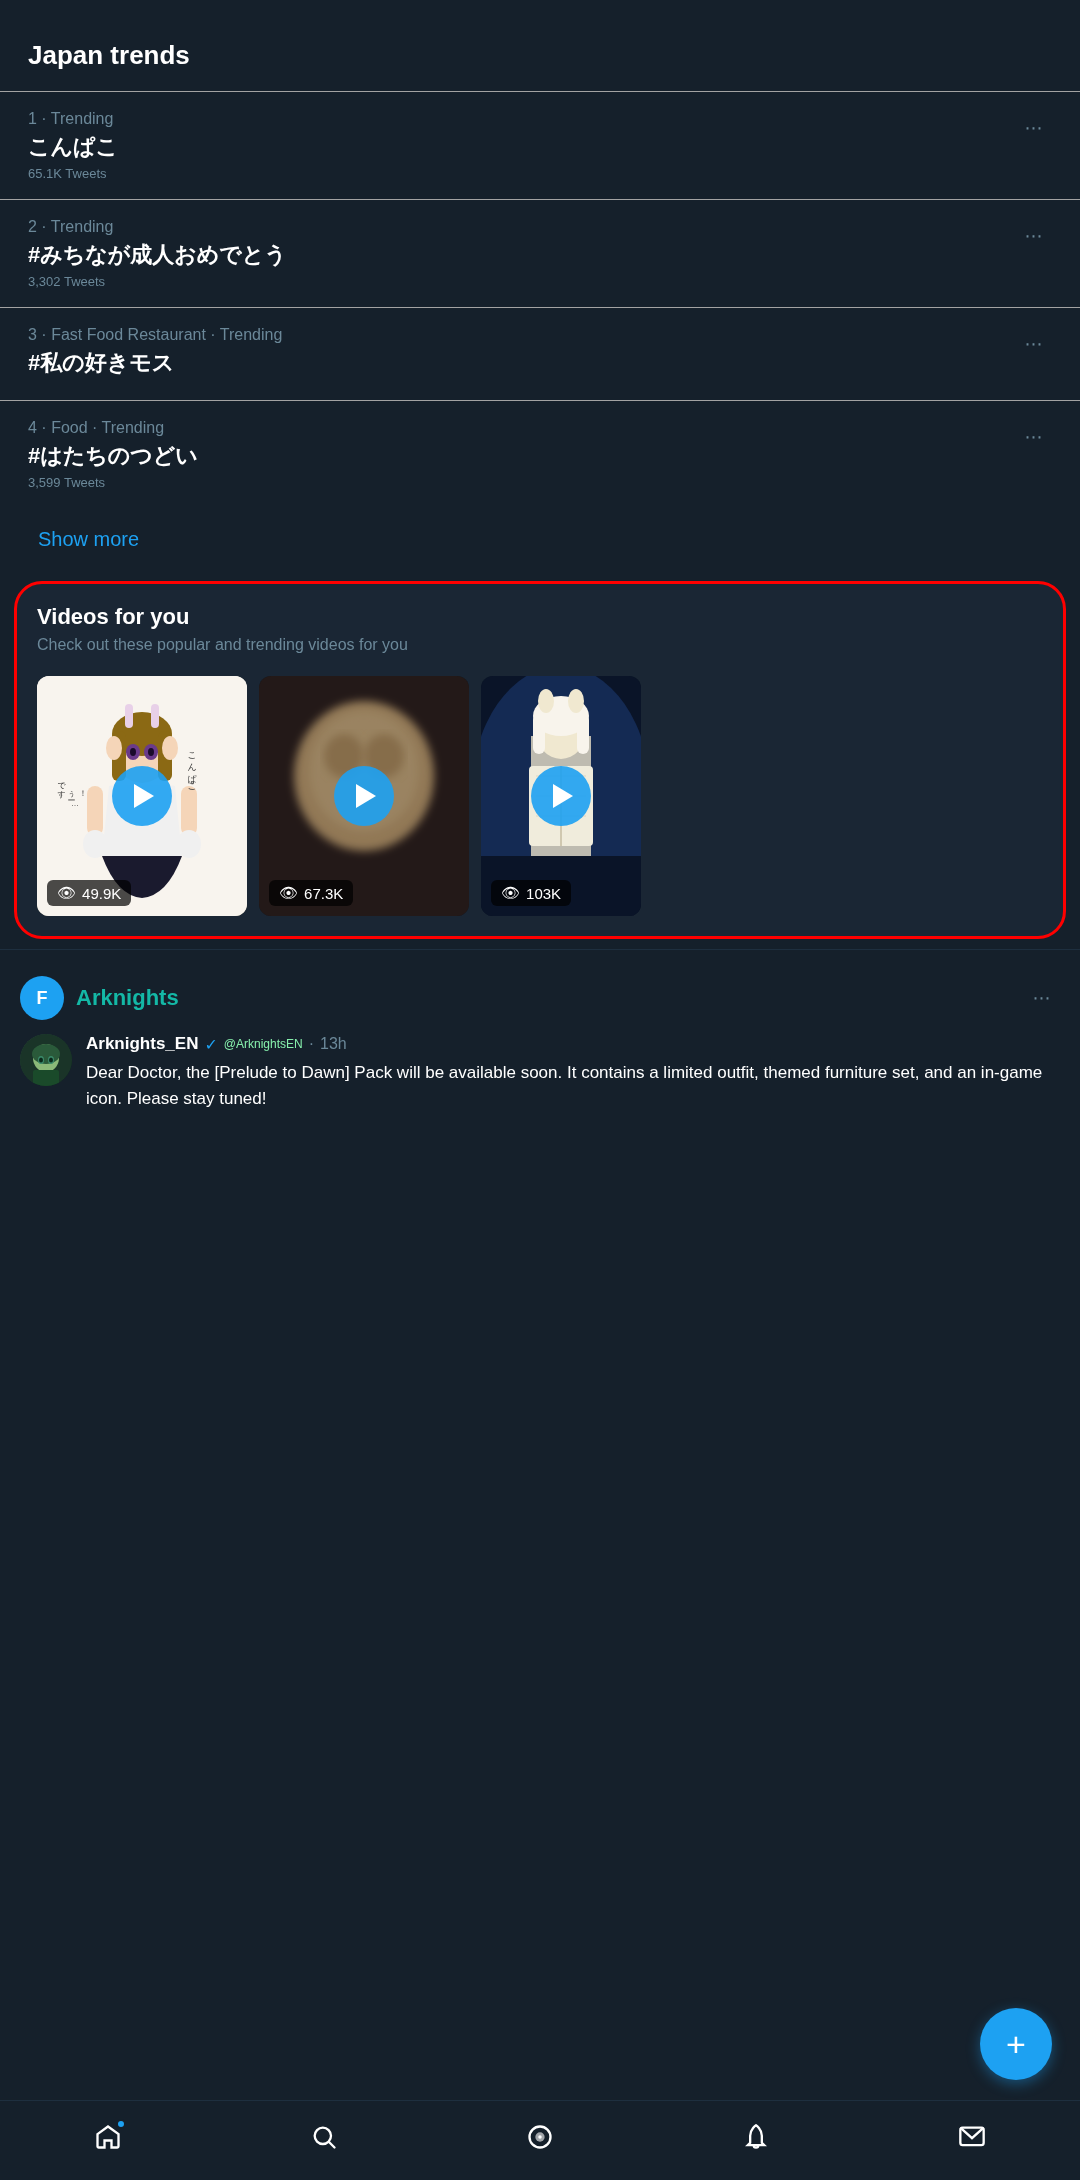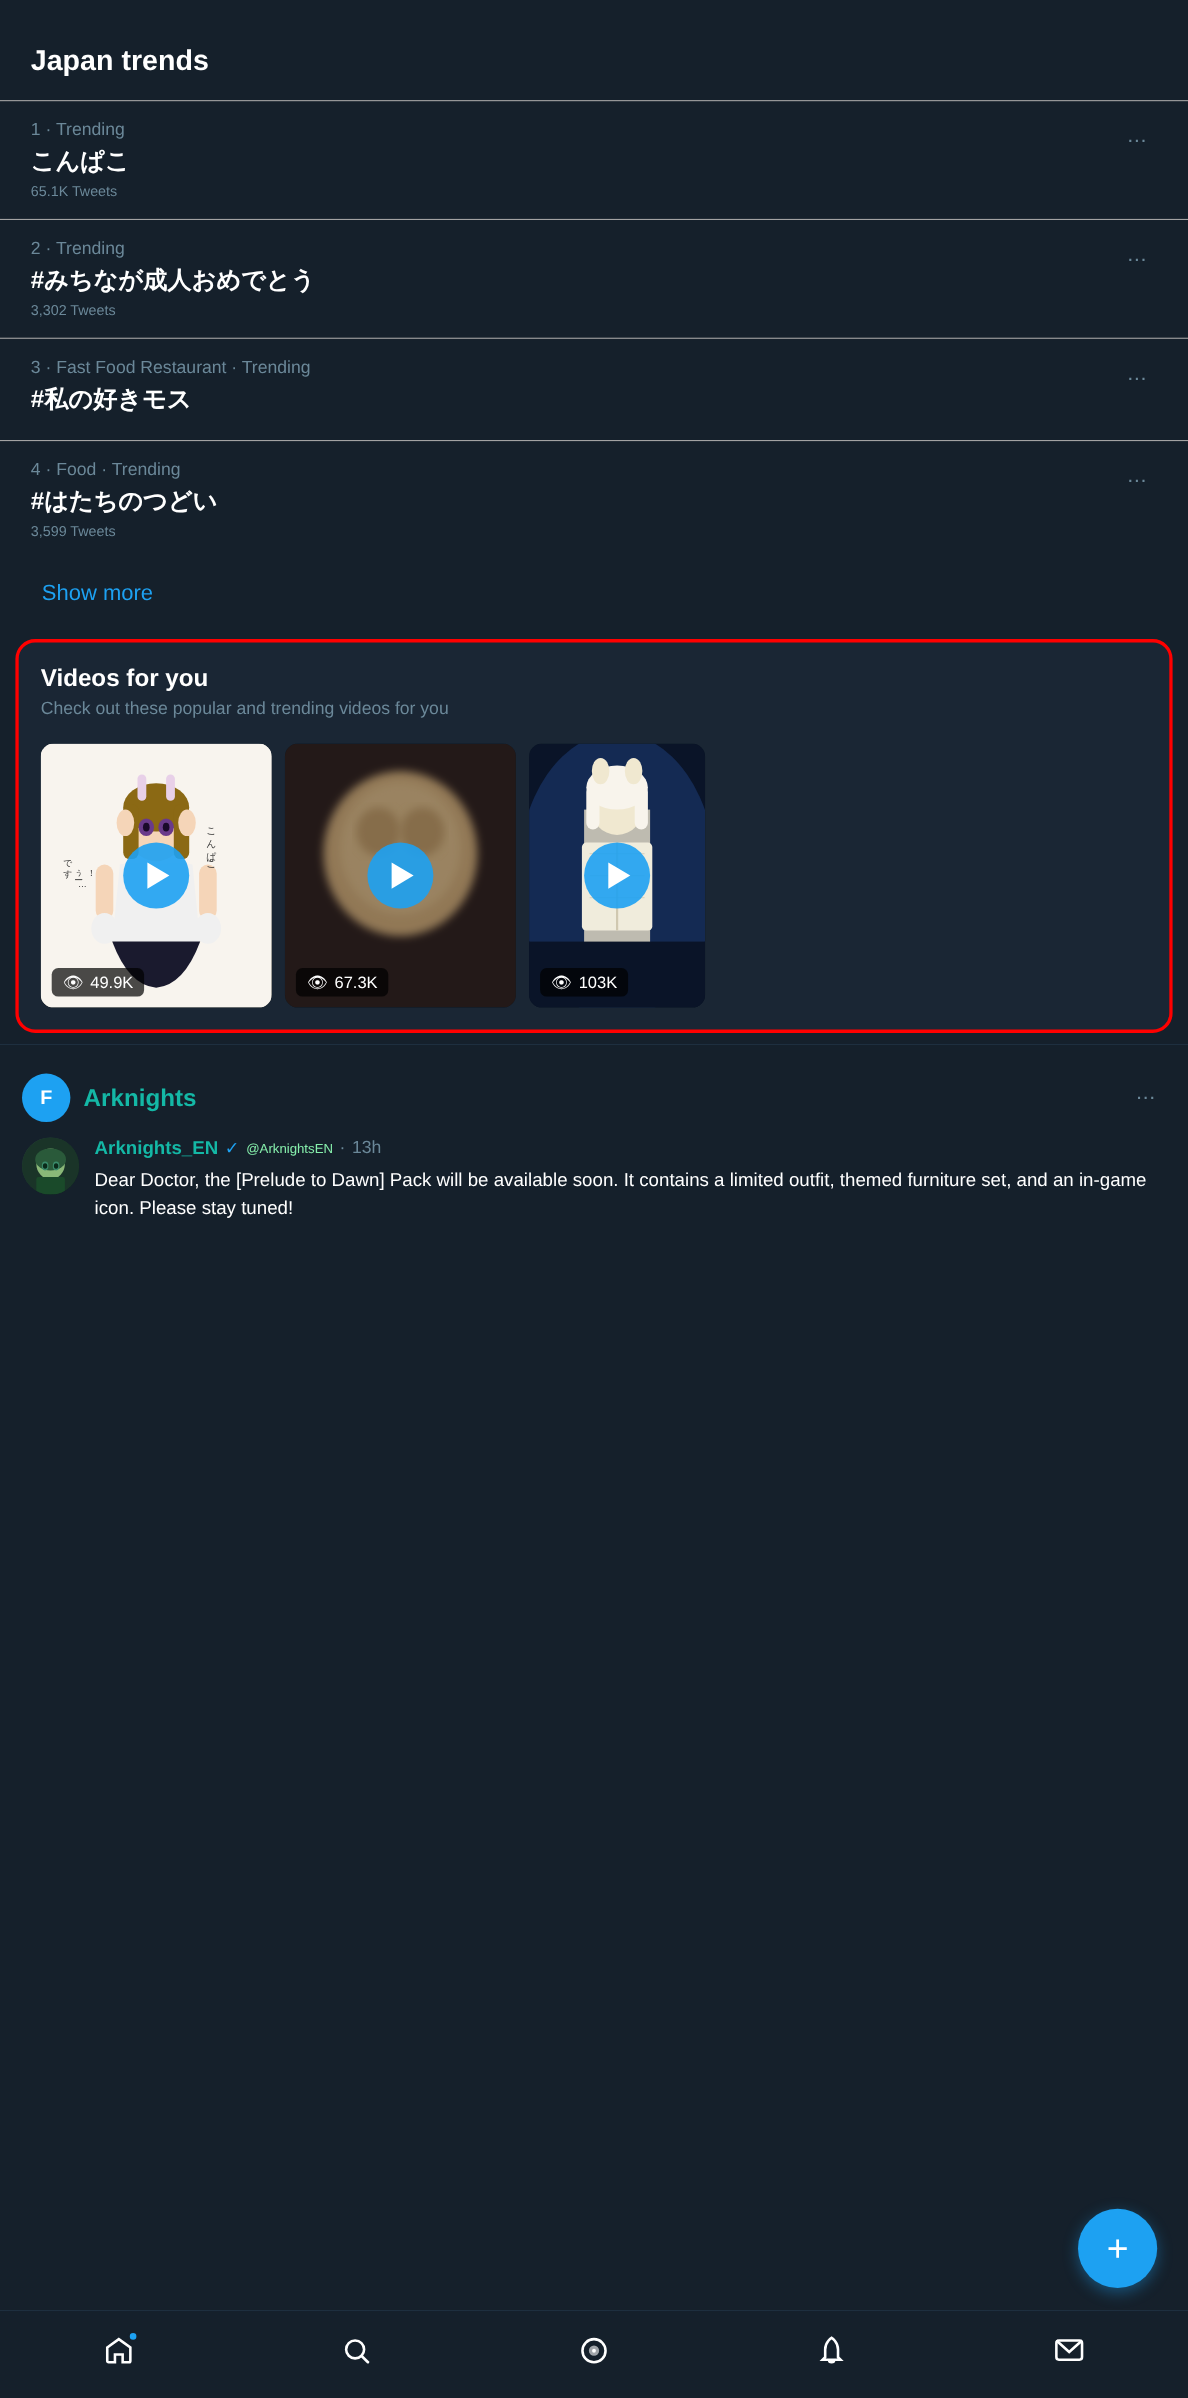--- a/index.html
+++ b/index.html
@@ -94,21 +94,21 @@
       border: none;
       cursor: pointer;
       text-decoration: none;
       width: 100%;
       text-align: left;
     }
 
     
     .videos-section {
       border: 3px solid #ff0000;
-      border-radius: 18px;
+      border-radius: 28px;
       margin: 10px 14px;
       padding: 20px 0 0;
       overflow: hidden;
       background-color: #1a2634;
     }
 
     .videos-header {
       padding: 0 20px 6px;
     }
 
@@ -262,21 +262,21 @@
       display: flex;
       align-items: center;
       gap: 6px;
       flex-wrap: wrap;
       margin-bottom: 6px;
     }
 
     .tweet-author {
       font-size: 17px;
       font-weight: 700;
-      color: #14b8a6;
+      color: #ffffff;
     }
 
     .verified-badge {
       color: #1da1f2;
       font-size: 16px;
     }
 
     .tweet-handle {
       font-size: 12px;
       color: #86efac;

